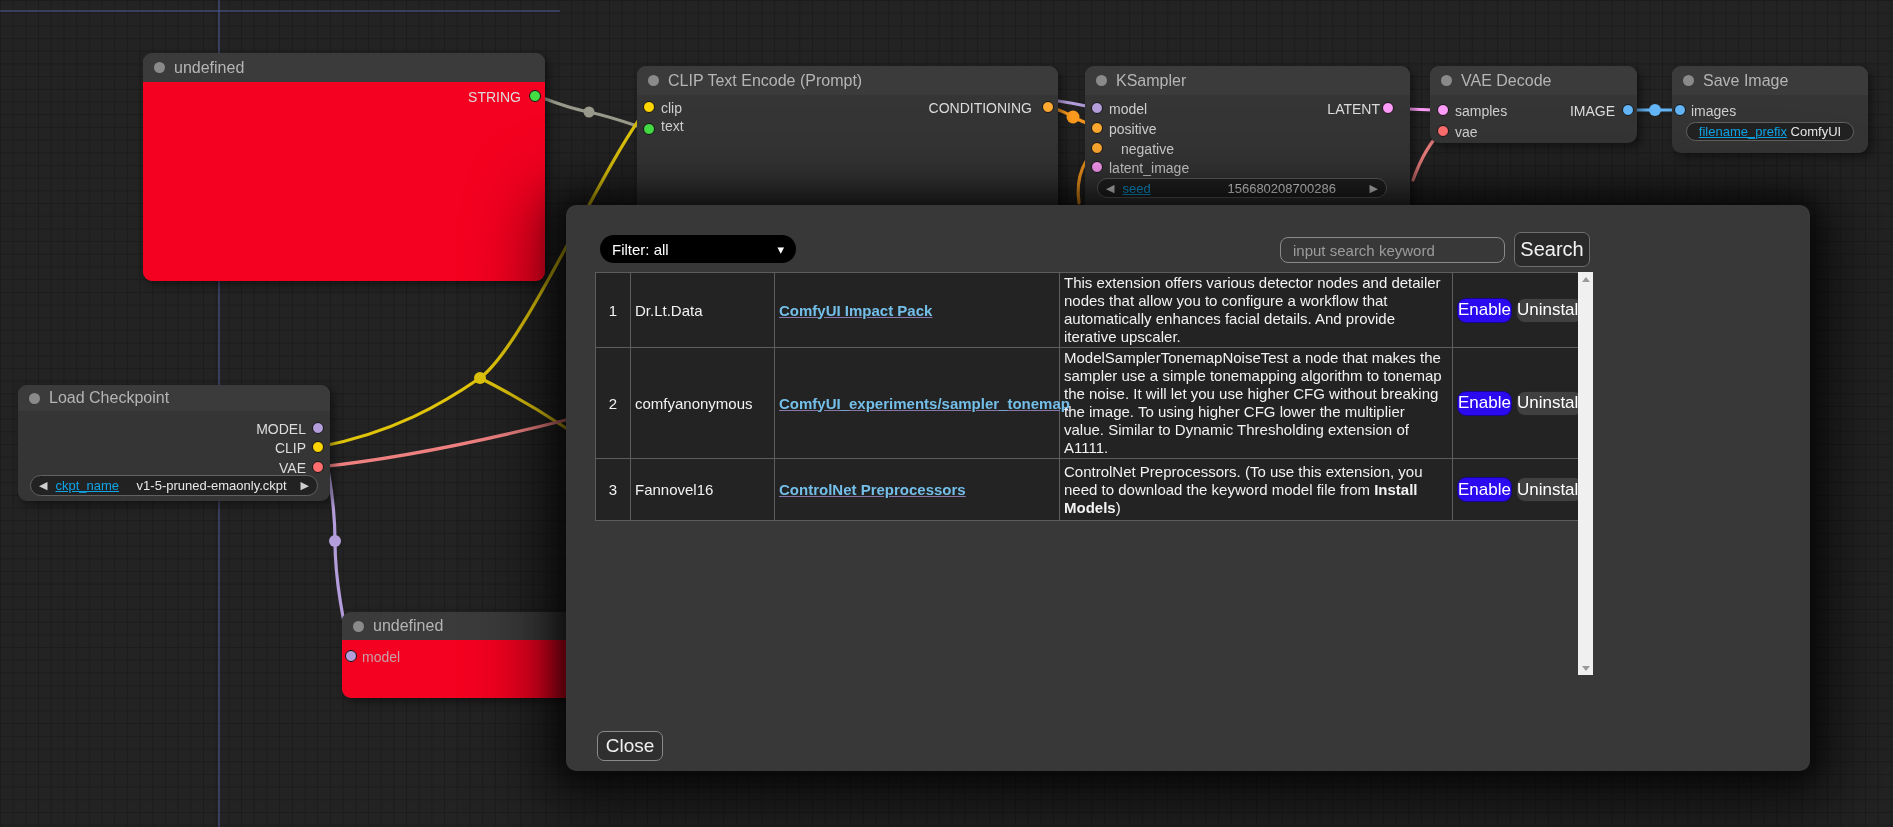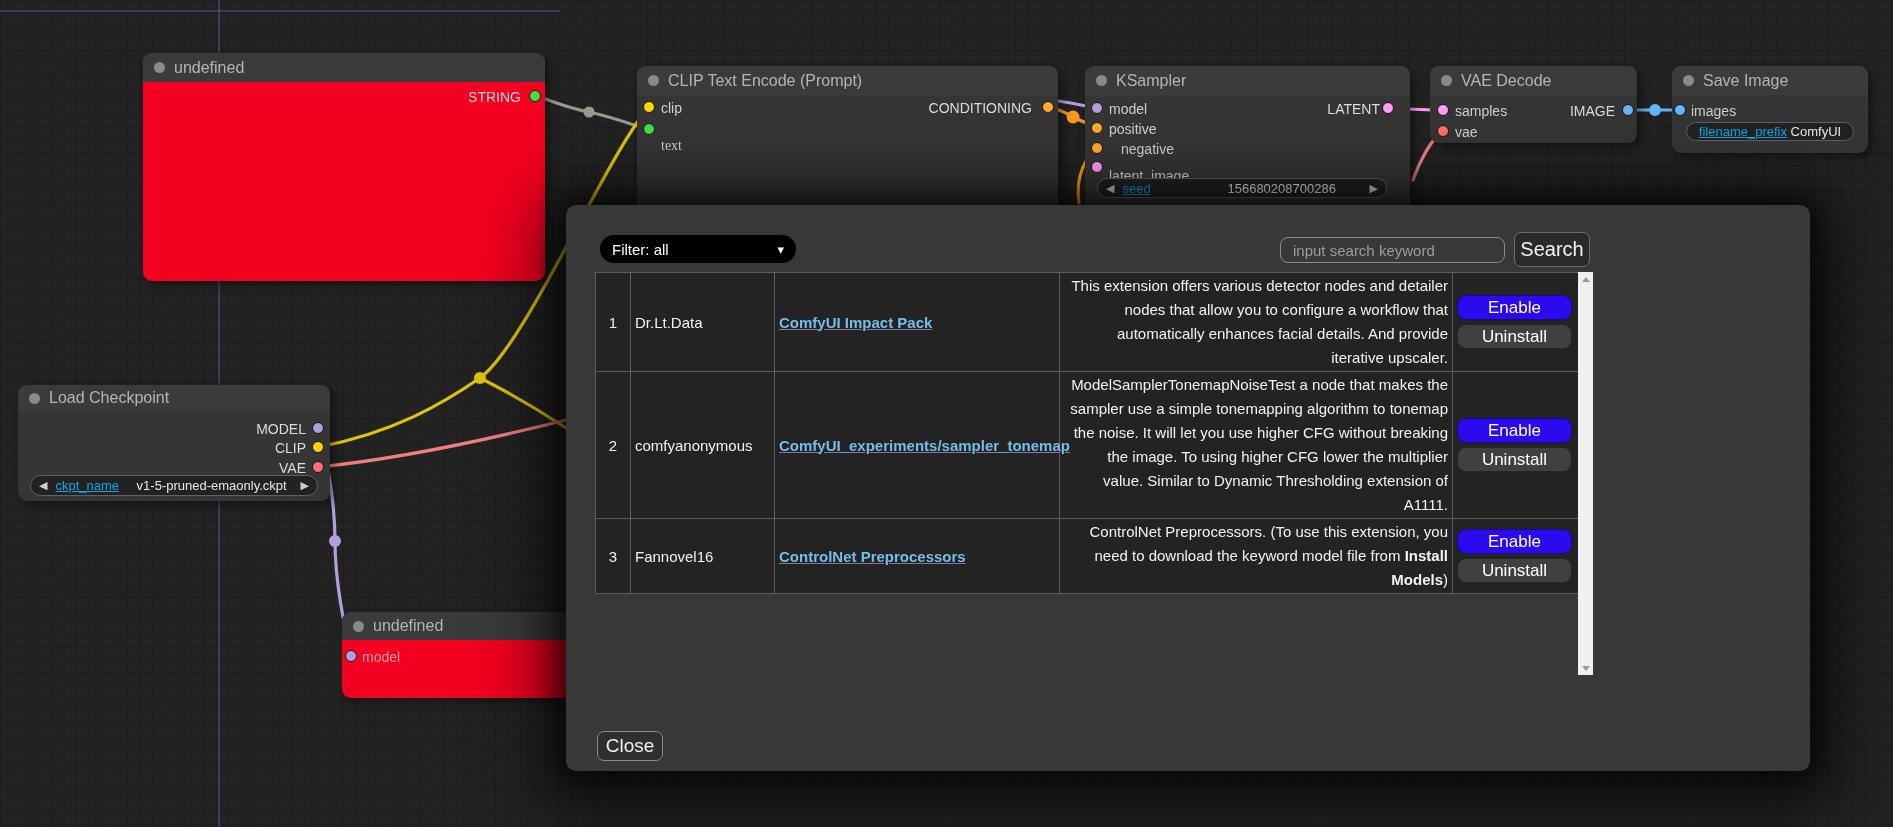--- a/index.html
+++ b/index.html
@@ -51,23 +51,23 @@
         border:1px solid #6e6e6e;border-radius:7px;color:#f2f2f2;font-size:20px;display:flex;
         align-items:center;justify-content:center;cursor:pointer;}
   #ext-table{position:absolute;left:29px;top:67px;border-collapse:collapse;table-layout:fixed;
         width:983px;background:#232323;}
   #ext-table th{background:#000;color:#fff;font-size:14px;font-weight:bold;height:21px;
         border:1px solid #5d5d5d;padding:0;text-align:center;}
   #ext-table td{border:1px solid #5d5d5d;color:#f2f2f2;font-size:15px;vertical-align:middle;padding:1px 4px;}
   td.c-id{text-align:center;}
   td.c-author{padding-left:8px;}
   a.ext-link{color:#74bfe9;font-weight:bold;text-decoration:underline;text-decoration-color:#8677a8;cursor:pointer;}
-  td.c-desc{line-height:24px;padding:2px 5px;text-align:right;}
+  td.c-desc{line-height:18px;padding:2px 5px;}
   td.c-install{padding:3px 0;}
-  .btn-stack{display:flex;flex-direction:column;align-items:flex-start;gap:4px;}
+  .btn-stack{display:flex;flex-direction:row;align-items:flex-end;gap:4px;}
   .pill-btn{width:115px;height:25px;border-radius:9px;color:#fff;font-size:17px;display:flex;
         align-items:center;justify-content:center;cursor:pointer;border:1px solid rgba(0,0,0,.4);box-sizing:border-box;}
   .btn-enable{background:#2b0af0;}
   .btn-uninstall{background:#404040;}
   #scrollbar{position:absolute;left:1012px;top:67px;width:15px;height:403px;background:#f0f0f0;}
   .sb-arrow{position:absolute;left:0;width:15px;height:14px;background:#f0f0f0;display:flex;
         align-items:center;justify-content:center;}
   .sb-arrow.up{top:0;}
   .sb-arrow.down{bottom:0;}
   .tri-up{width:0;height:0;border-left:4px solid transparent;border-right:4px solid transparent;
@@ -115,38 +115,38 @@
 </div>
 
 <div class="node" style="left:637px;top:66px;width:421px;height:194px;">
   <div class="node-header">
     <span class="hdot"></span>
     <span class="node-title">CLIP Text Encode (Prompt)</span>
   </div>
   <span class="sock" style="left:6px;top:35px;background:#ffd500;"></span>
   <span class="inlabel" style="left:24px;top:34px;">clip</span>
   <span class="sock" style="left:6px;top:57px;background:#44dd44;"></span>
-  <span class="inlabel" style="left:24px;top:72px;font-family:Liberation Serif, serif;">text</span>
+  <span class="inlabel" style="left:24px;top:52px;">text</span>
   <span class="outlabel" style="right:26px;top:34px;">CONDITIONING</span>
   <span class="sock" style="left:405px;top:35px;background:#ffa931;"></span>
 </div>
 
 <div class="node" style="left:1085px;top:66px;width:325px;height:160px;">
   <div class="node-header">
     <span class="hdot"></span>
     <span class="node-title">KSampler</span>
   </div>
   <span class="sock" style="left:6px;top:36px;background:#b39ddb;"></span>
   <span class="inlabel" style="left:24px;top:35px;">model</span>
   <span class="sock" style="left:6px;top:56px;background:#ffa931;"></span>
   <span class="inlabel" style="left:24px;top:55px;">positive</span>
   <span class="sock" style="left:6px;top:76px;background:#ffa931;"></span>
   <span class="inlabel" style="left:36px;top:75px;">negative</span>
   <span class="sock" style="left:6px;top:95px;background:#ff9cf9;"></span>
-  <span class="inlabel" style="left:24px;top:94px;margin-top:8px;">latent_image</span>
+  <span class="inlabel" style="left:24px;top:94px;">latent_image</span>
   <span class="outlabel" style="right:30px;top:35px;">LATENT</span>
   <span class="sock" style="left:297px;top:36px;background:#ff9cf9;"></span>
   <div class="widget" style="left:12px;top:112px;width:290px;height:20px;">
     <span class="warrow">◀</span>
     <span class="wname">seed</span>
     <span class="wval">156680208700286</span>
     <span class="warrow">▶</span>
   </div>
 </div>
 

